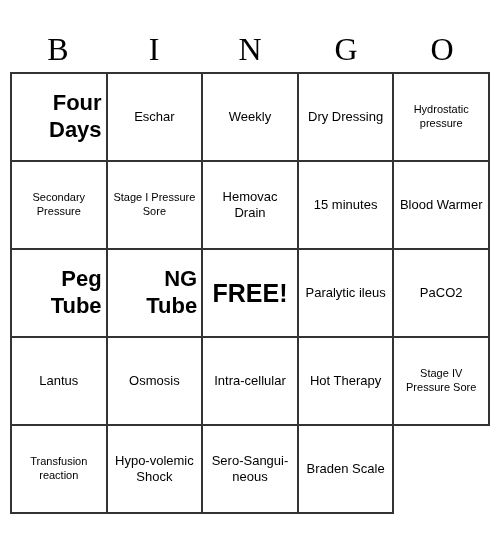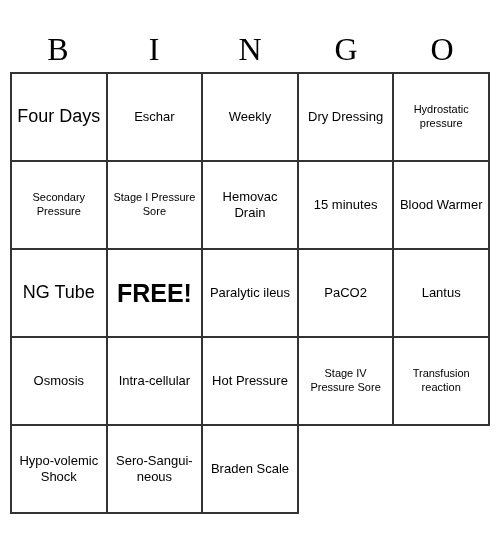--- a/index.html
+++ b/index.html
@@ -49,22 +49,23 @@
       min-height: 88px;
       display: flex;
       align-items: center;
       justify-content: center;
       text-align: center;
       padding: 4px;
       font-size: 13px;
       line-height: 1.2;
     }
     .bingo-cell.large-text {
-      font-size: 18px;
-      font-weight: normal;
+      font-size: 22px;
+      font-weight: bold;
+      text-align: right;
     }
     .bingo-cell.free {
       font-size: 25px;
       font-weight: bold;
     }
     .bingo-cell.small-text {
       font-size: 11px;
     }
   </style>
 </head>
@@ -82,27 +83,28 @@
   <div class="bingo-cell large-text">Four Days</div>
       <div class="bingo-cell">Eschar</div>
       <div class="bingo-cell">Weekly</div>
       <div class="bingo-cell">Dry Dressing</div>
       <div class="bingo-cell small-text">Hydrostatic pressure</div>
       <div class="bingo-cell small-text">Secondary Pressure</div>
       <div class="bingo-cell small-text">Stage I Pressure Sore</div>
       <div class="bingo-cell">Hemovac Drain</div>
       <div class="bingo-cell">15 minutes</div>
       <div class="bingo-cell">Blood Warmer</div>
+      <div class="bingo-cell large-text">Peg Tube</div>
       <div class="bingo-cell large-text">NG Tube</div>
       <div class="bingo-cell free">FREE!</div>
       <div class="bingo-cell">Paralytic ileus</div>
       <div class="bingo-cell">PaCO2</div>
       <div class="bingo-cell">Lantus</div>
       <div class="bingo-cell">Osmosis</div>
       <div class="bingo-cell">Intra-cellular</div>
-      <div class="bingo-cell">Hot Pressure</div>
+      <div class="bingo-cell">Hot Therapy</div>
       <div class="bingo-cell small-text">Stage IV Pressure Sore</div>
       <div class="bingo-cell small-text">Transfusion reaction</div>
       <div class="bingo-cell">Hypo-volemic Shock</div>
       <div class="bingo-cell">Sero-Sangui-neous</div>
       <div class="bingo-cell">Braden Scale</div>
     </div>
 </div>
 
 </body></html>

